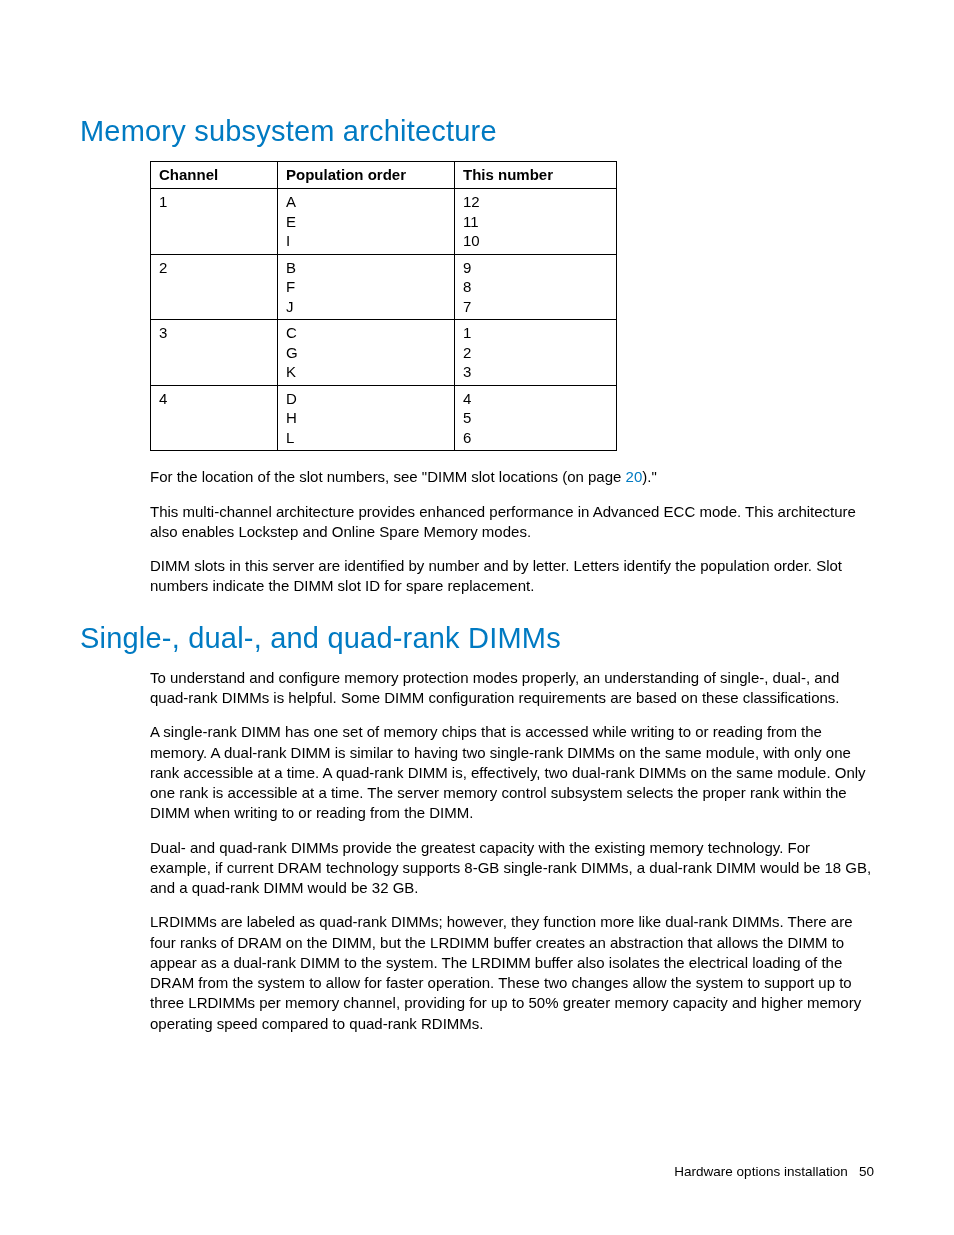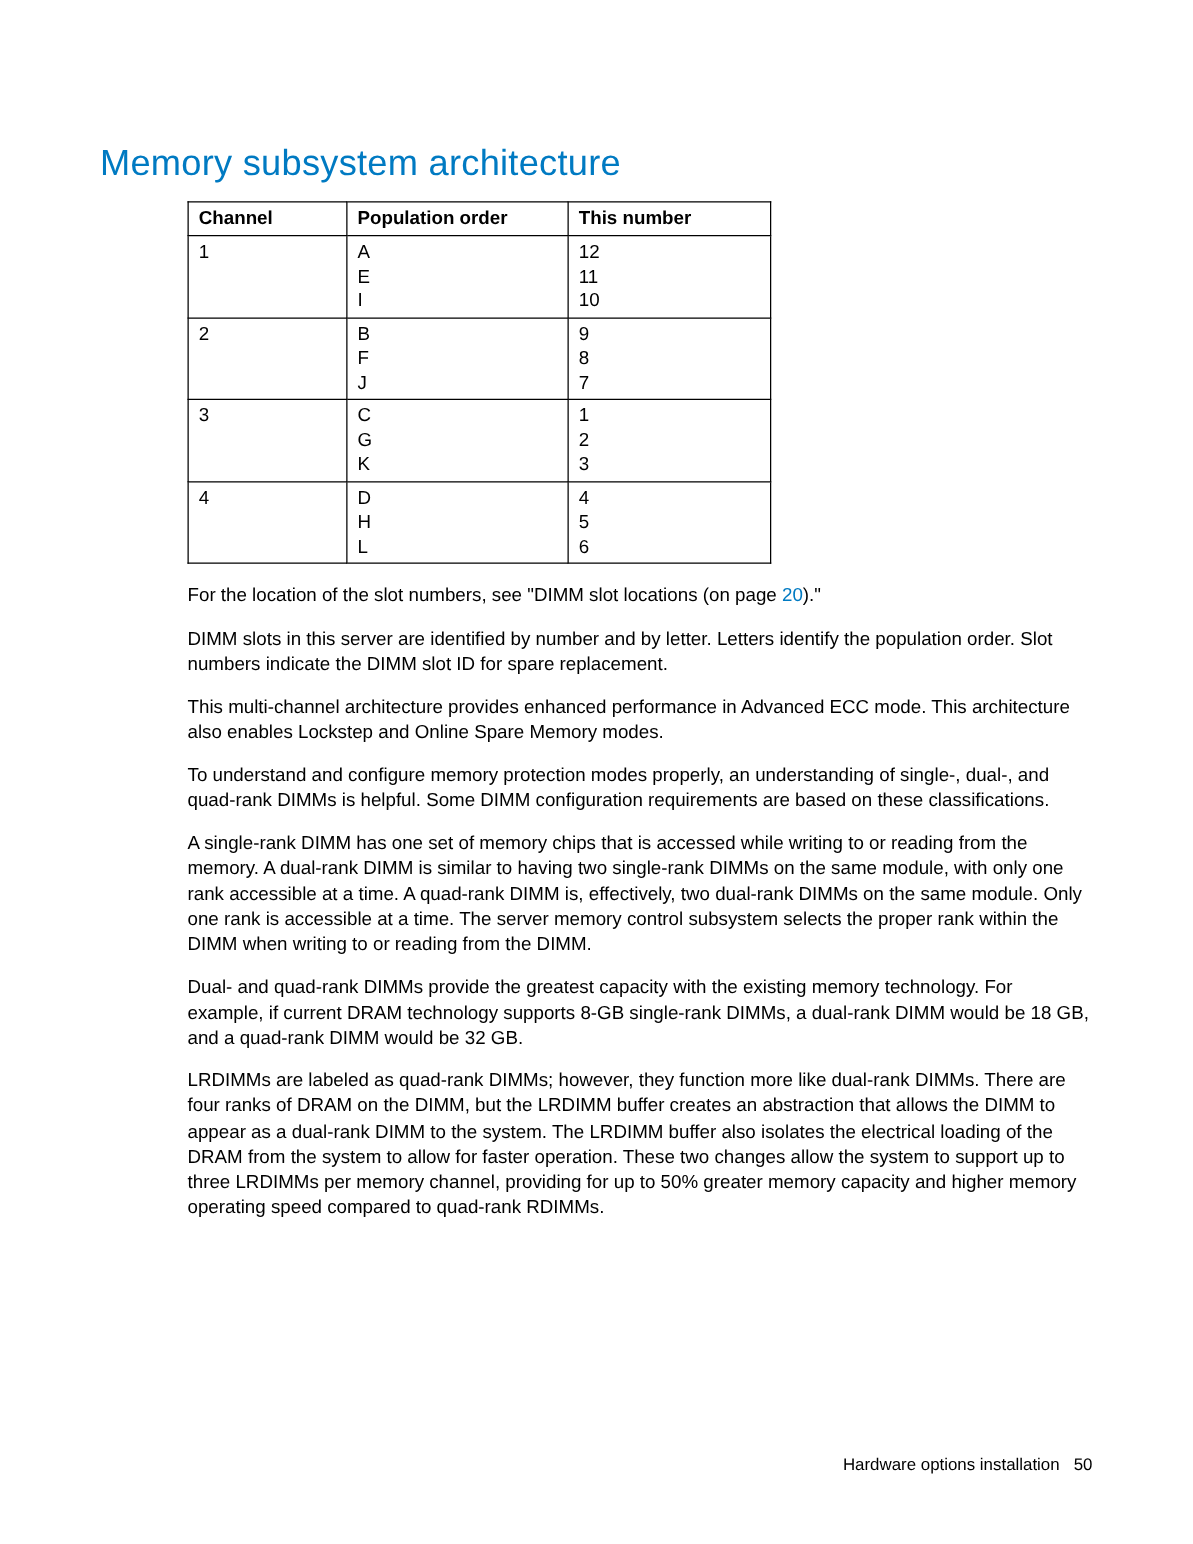--- a/index.html
+++ b/index.html
@@ -139,24 +139,25 @@
             <div>6</div>
           </td>
         </tr>
       </tbody>
     </table>
 
     <p>
       <span>For the location of the slot numbers, see "DIMM slot locations (on page </span><a class="pglink" href="#">20</a><span>)."</span>
     </p>
 
+    <p>This multi-channel architecture provides enhanced performance in Advanced ECC mode. This architecture also enables Lockstep and Online Spare Memory modes.</p>
     <p>DIMM slots in this server are identified by number and by letter. Letters identify the population order. Slot numbers indicate the DIMM slot ID for spare replacement.</p>
-    <p>This multi-channel architecture provides enhanced performance in Advanced ECC mode. This architecture also enables Lockstep and Online Spare Memory modes.</p>
   </div>
 
+  <h2 class="section" style="margin-top:22px;">Single-, dual-, and quad-rank DIMMs</h2>
 
   <div class="body-indent">
     <p>To understand and configure memory protection modes properly, an understanding of single-, dual-, and quad-rank DIMMs is helpful. Some DIMM configuration requirements are based on these classifications.</p>
     <p>A single-rank DIMM has one set of memory chips that is accessed while writing to or reading from the memory. A dual-rank DIMM is similar to having two single-rank DIMMs on the same module, with only one rank accessible at a time. A quad-rank DIMM is, effectively, two dual-rank DIMMs on the same module. Only one rank is accessible at a time. The server memory control subsystem selects the proper rank within the DIMM when writing to or reading from the DIMM.</p>
     <p>Dual- and quad-rank DIMMs provide the greatest capacity with the existing memory technology. For example, if current DRAM technology supports 8-GB single-rank DIMMs, a dual-rank DIMM would be 18 GB, and a quad-rank DIMM would be 32 GB.</p>
     <p>LRDIMMs are labeled as quad-rank DIMMs; however, they function more like dual-rank DIMMs. There are four ranks of DRAM on the DIMM, but the LRDIMM buffer creates an abstraction that allows the DIMM to appear as a dual-rank DIMM to the system. The LRDIMM buffer also isolates the electrical loading of the DRAM from the system to allow for faster operation. These two changes allow the system to support up to three LRDIMMs per memory channel, providing for up to 50% greater memory capacity and higher memory operating speed compared to quad-rank RDIMMs.</p>
   </div>
 
   <div class="footer">
     <span>Hardware options installation</span>&nbsp;&nbsp;&nbsp;<span>50</span>

